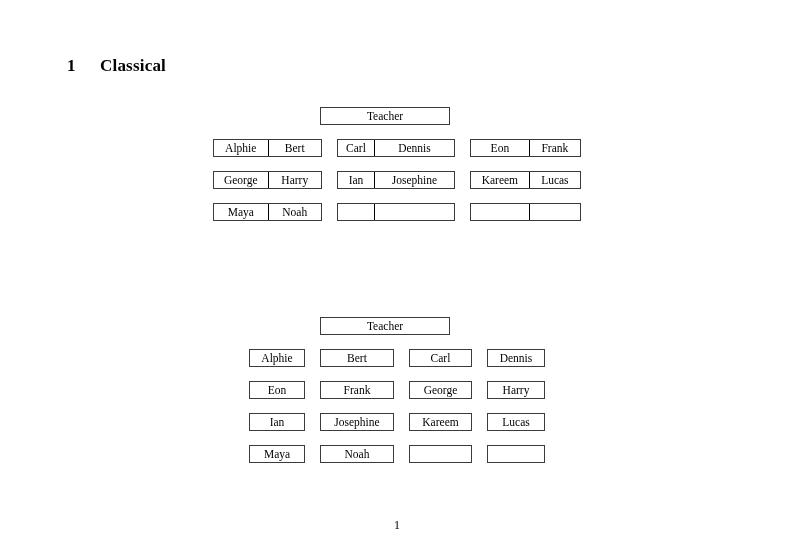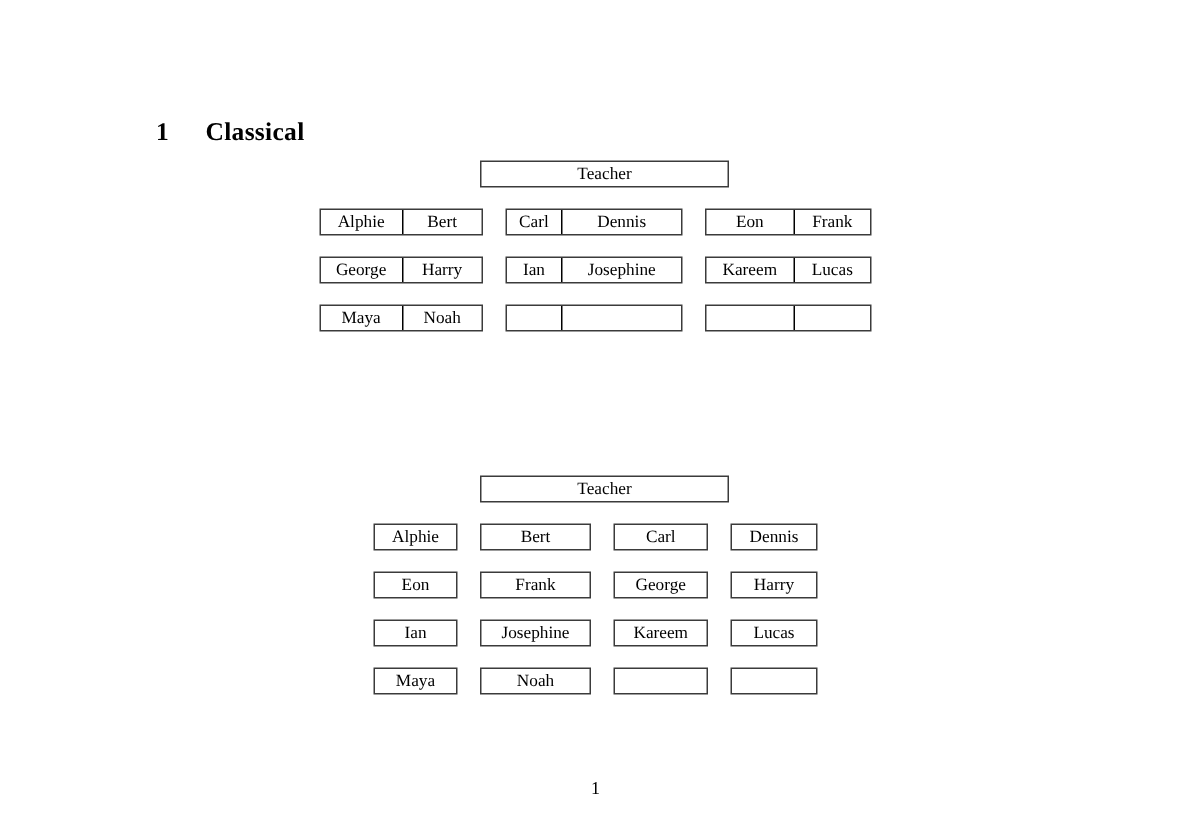--- a/index.html
+++ b/index.html
@@ -25,41 +25,41 @@
     font-weight: bold;
     font-size: 17px;
     letter-spacing: 0.2px;
     white-space: nowrap;
   }
   .section-heading .sec-num {
     display: inline-block;
     width: 33px;
   }
 
-  #heading-classical   { left: 67px; top: 78px; margin-left: 37px; }
+  #heading-classical   { left: 67px; top: 56px; }
   #heading-distributed { left: 67px; top: 275px; }
 
   
   .box {
     position: absolute;
     box-sizing: border-box;
     border: 1px solid #3b3b3b;
     background: #ffffff;
     height: 18px;
     line-height: 16px;
     font-size: 11.5px;
     text-align: center;
     white-space: nowrap;
     overflow: hidden;
   }
 
   
   .teacher-box {
     left: 320px;
-    width: 166px;
+    width: 130px;
   }
 
   
   .pair {
     position: absolute;
     display: flex;
     box-sizing: border-box;
     border: 1px solid #3b3b3b;
     background: #ffffff;
     height: 18px;

